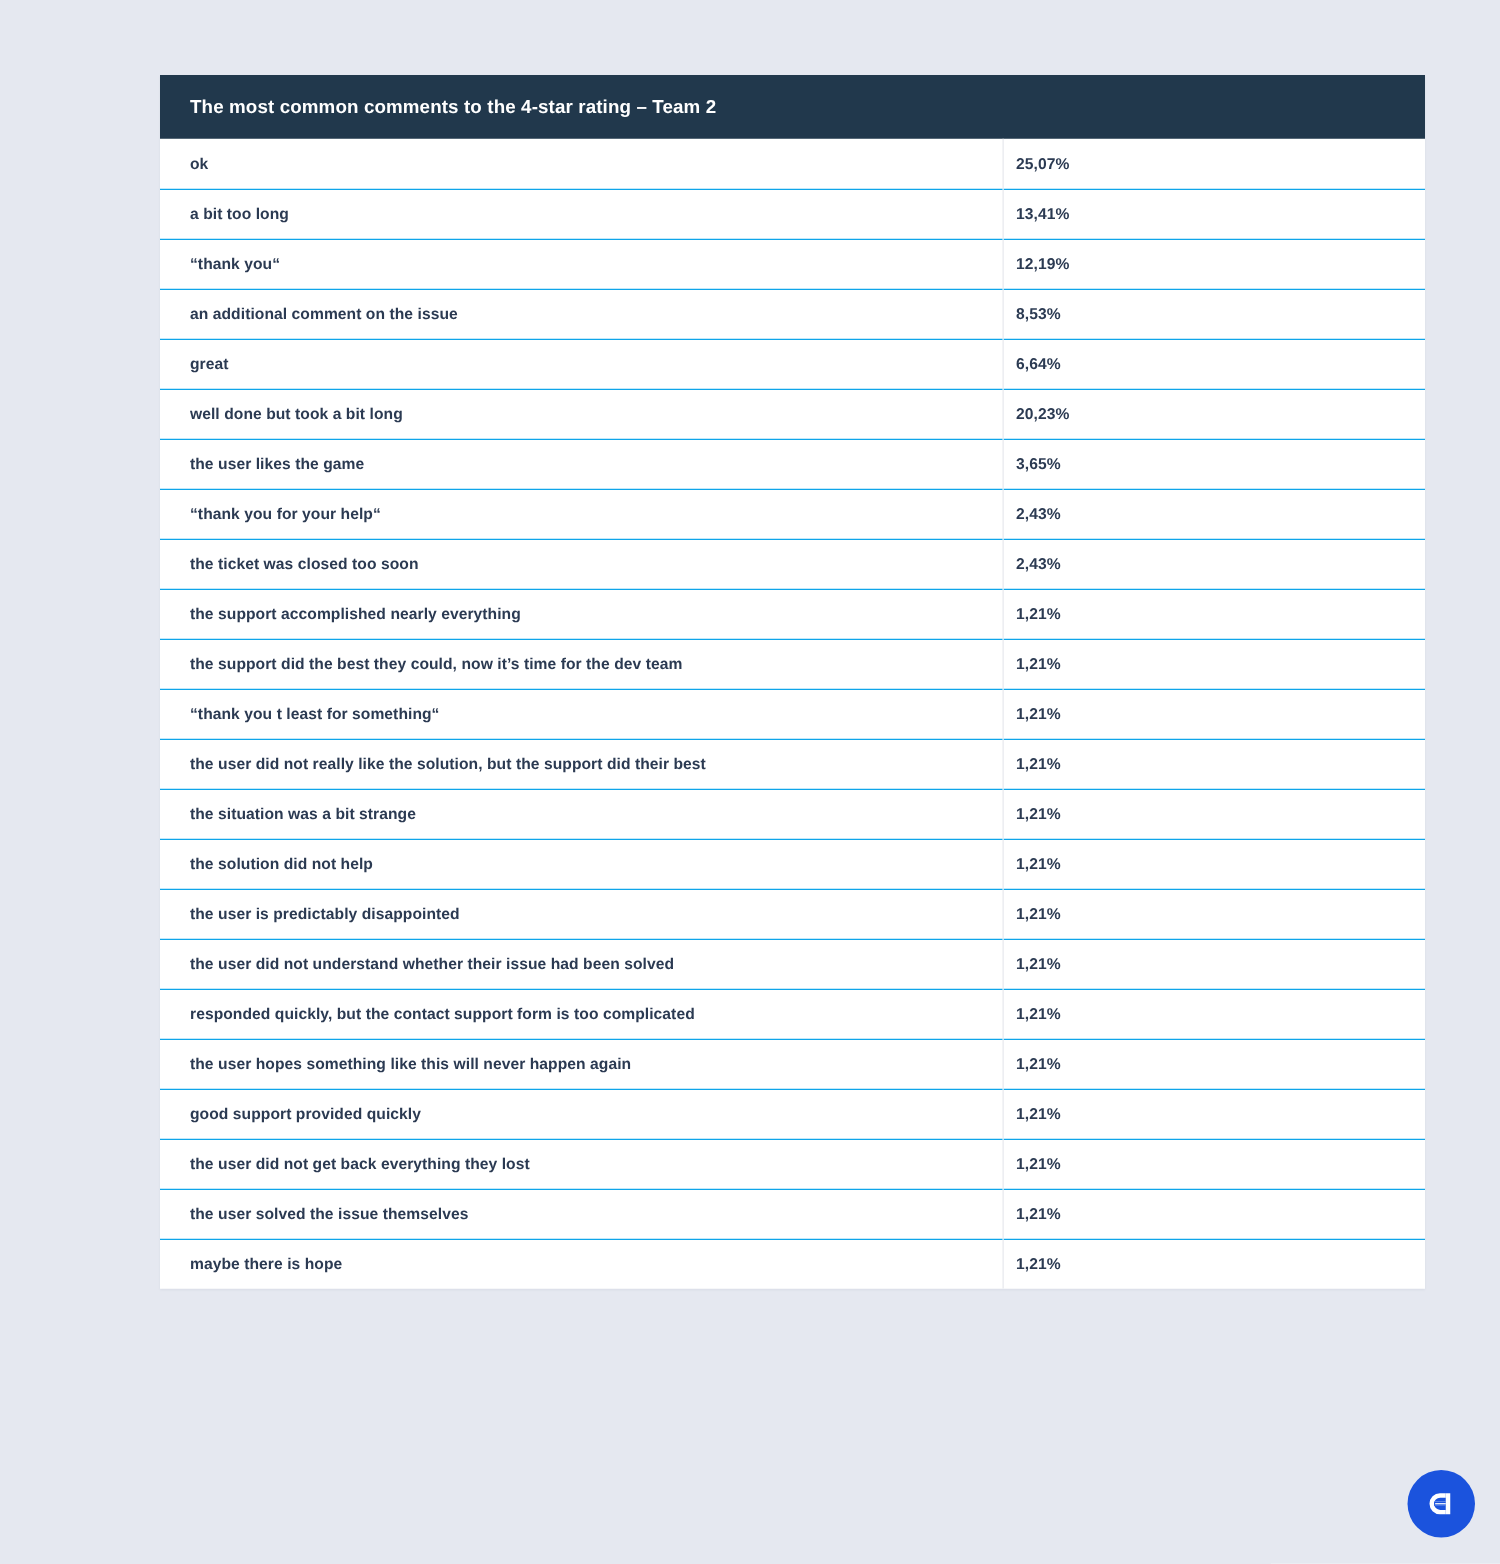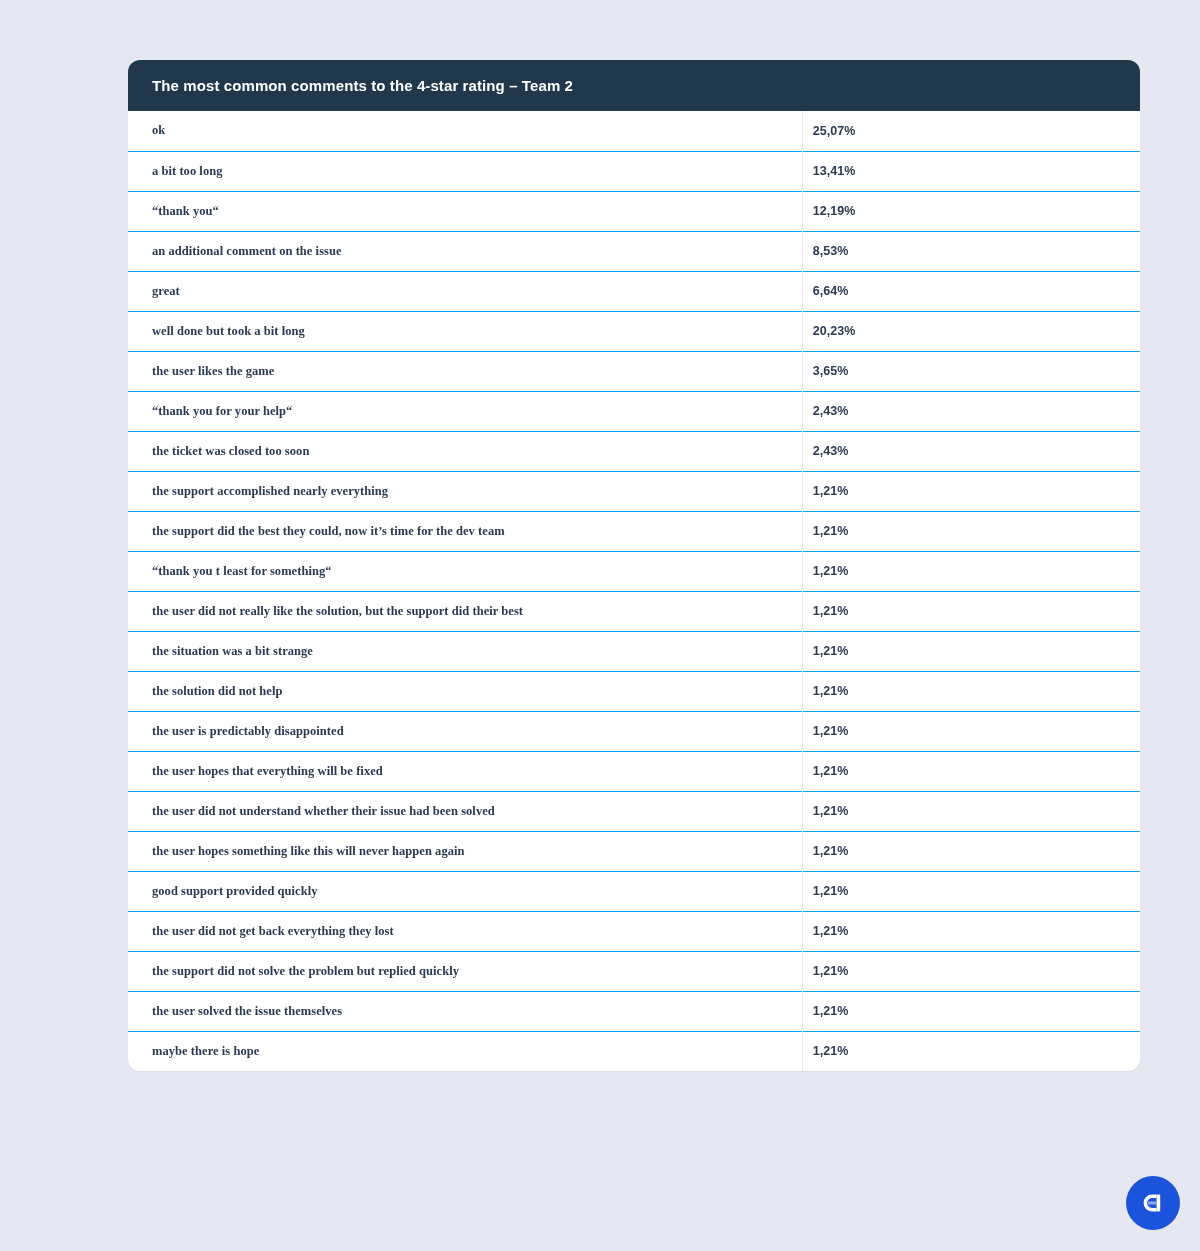--- a/index.html
+++ b/index.html
@@ -14,21 +14,21 @@
     -webkit-font-smoothing: antialiased;
     overflow: hidden;
     position: relative;
   }
 
   .card {
     position: absolute;
     left: 128px;
     top: 60px;
     width: 1012px;
-    border-radius: 12px;
+    border-radius: 0;
     background: #ffffff;
     overflow: hidden;
     box-shadow: 0 1px 2px rgba(40, 55, 85, 0.06);
   }
 
   .card-header {
     height: 51px;
     background: #21384c;
     display: flex;
     align-items: center;
@@ -64,21 +64,20 @@
     padding: 0 14px 0 24px;
     box-sizing: border-box;
     vertical-align: middle;
     color: #2b3a52;
     font-size: 12.5px;
     font-weight: bold;
     letter-spacing: 0.05px;
     white-space: nowrap;
     overflow: hidden;
     text-overflow: ellipsis;
-    font-family: Liberation Serif, serif;
   }
 
   .cell-value {
     width: 315px;
     padding: 0 10px;
     box-sizing: border-box;
     vertical-align: middle;
     text-align: left;
     color: #2b3a52;
     font-size: 12.5px;
@@ -171,41 +170,37 @@
         </tr>
         <tr>
           <td class="cell-label">the solution did not help</td>
           <td class="cell-value">1,21%</td>
         </tr>
         <tr>
           <td class="cell-label">the user is predictably disappointed</td>
           <td class="cell-value">1,21%</td>
         </tr>
         <tr>
-          <td class="cell-label">the user hopes that everything will be fixed</td>
-          <td class="cell-value">1,21%</td>
-        </tr>
-        <tr>
           <td class="cell-label">the user did not understand whether their issue had been solved</td>
           <td class="cell-value">1,21%</td>
         </tr>
         <tr>
+          <td class="cell-label">responded quickly, but the contact support form is too complicated</td>
+          <td class="cell-value">1,21%</td>
+        </tr>
+        <tr>
           <td class="cell-label">the user hopes something like this will never happen again</td>
           <td class="cell-value">1,21%</td>
         </tr>
         <tr>
           <td class="cell-label">good support provided quickly</td>
           <td class="cell-value">1,21%</td>
         </tr>
         <tr>
           <td class="cell-label">the user did not get back everything they lost</td>
-          <td class="cell-value">1,21%</td>
-        </tr>
-        <tr>
-          <td class="cell-label">the support did not solve the problem but replied quickly</td>
           <td class="cell-value">1,21%</td>
         </tr>
         <tr>
           <td class="cell-label">the user solved the issue themselves</td>
           <td class="cell-value">1,21%</td>
         </tr>
         <tr>
           <td class="cell-label">maybe there is hope</td>
           <td class="cell-value">1,21%</td>
         </tr>

